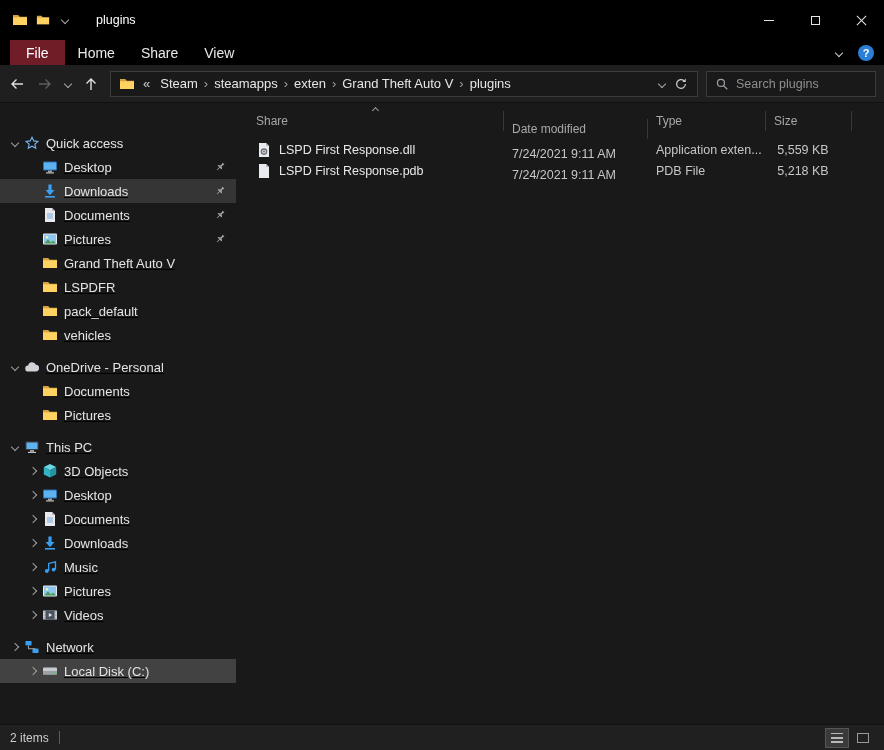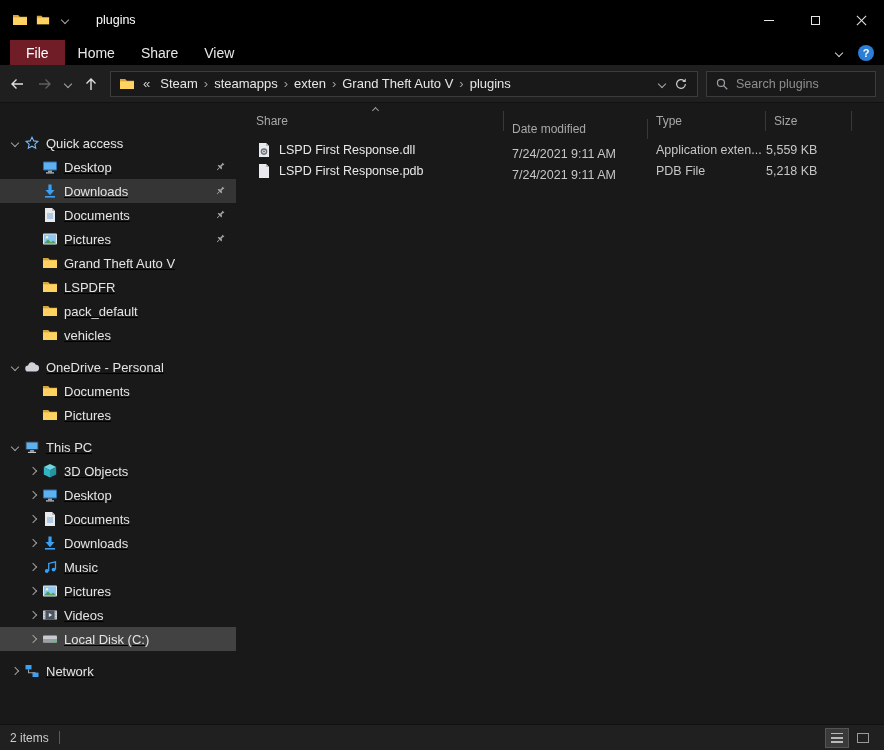--- a/index.html
+++ b/index.html
@@ -81,21 +81,21 @@
   .sort-caret { position:absolute; top:-8px; left:calc(50% - 7px); color:#9a9a9a; }
   .sort-caret::after { width:4px; height:4px; border-width:1px; }
   .w-name { width:256px; }
   .w-date { width:144px;margin-top:8px; }
   .w-type { width:118px; }
   .w-size { width:86px; }
   .rows { margin-top:8px; }
   .file-row { display:flex; align-items:center; height:21px; font-size:12.5px; cursor:pointer; }
   .cell { padding-left:8px; white-space:nowrap; overflow:hidden; text-overflow:ellipsis; color:#c6c6c6; }
   .name-cell { display:flex; align-items:center; gap:7px; color:#e8e8e8; }
-  .cell.w-size { text-align:left; padding-right:12px; padding-left:0; }
+  .cell.w-size { text-align:center; padding-right:12px; padding-left:0; }
 
   
   .statusbar { height:26px; background:#202020; border-top:1px solid #111; display:flex; align-items:center; padding:0 10px; gap:10px; flex:none;text-align:center; }
   .status-text { color:#cccccc; font-size:12px; }
   .status-div { width:1px; height:13px; background:#5a5a5a; }
   .view-toggles { margin-left:auto; display:flex; gap:4px; }
   .vt-btn { width:22px; height:18px; display:flex; align-items:center; justify-content:center; cursor:pointer; }
   .vt-btn.active { background:#3a3a3a; outline:1px solid #555; }
   .icon-details { width:12px; height:10px; background:repeating-linear-gradient(#b9b9b9 0 1.5px, transparent 1.5px 4.2px); display:block; }
   .icon-thumb { width:12px; height:10px; border:1.5px solid #9a9a9a; display:block; }
@@ -526,38 +526,38 @@
       <div class="s-item lvl1">
         <span class="chev right"></span>
         <span class="s-icon">
             <svg class="ic">
               <use href="#i-videos"></use>
             </svg>
           </span>
         <span class="s-label">Videos</span>
       </div>
 
+      <div class="s-item lvl0 gap">
+        <span class="chev right"></span>
+        <span class="s-icon">
+            <svg class="ic">
+              <use href="#i-network"></use>
+            </svg>
+          </span>
+        <span class="s-label">Network</span>
+      </div>
+
       <div class="s-item lvl1 sel2">
         <span class="chev right"></span>
         <span class="s-icon">
             <svg class="ic">
               <use href="#i-disk"></use>
             </svg>
           </span>
         <span class="s-label">Local Disk (C:)</span>
-      </div>
-
-      <div class="s-item lvl0 gap">
-        <span class="chev right"></span>
-        <span class="s-icon">
-            <svg class="ic">
-              <use href="#i-network"></use>
-            </svg>
-          </span>
-        <span class="s-label">Network</span>
       </div>
 
     </div>
 
     <div class="filepane">
       <div class="col-headers">
         <div class="colh w-name">
           <span class="sort-caret chev up"></span>
           <span>Share</span>
         </div>

